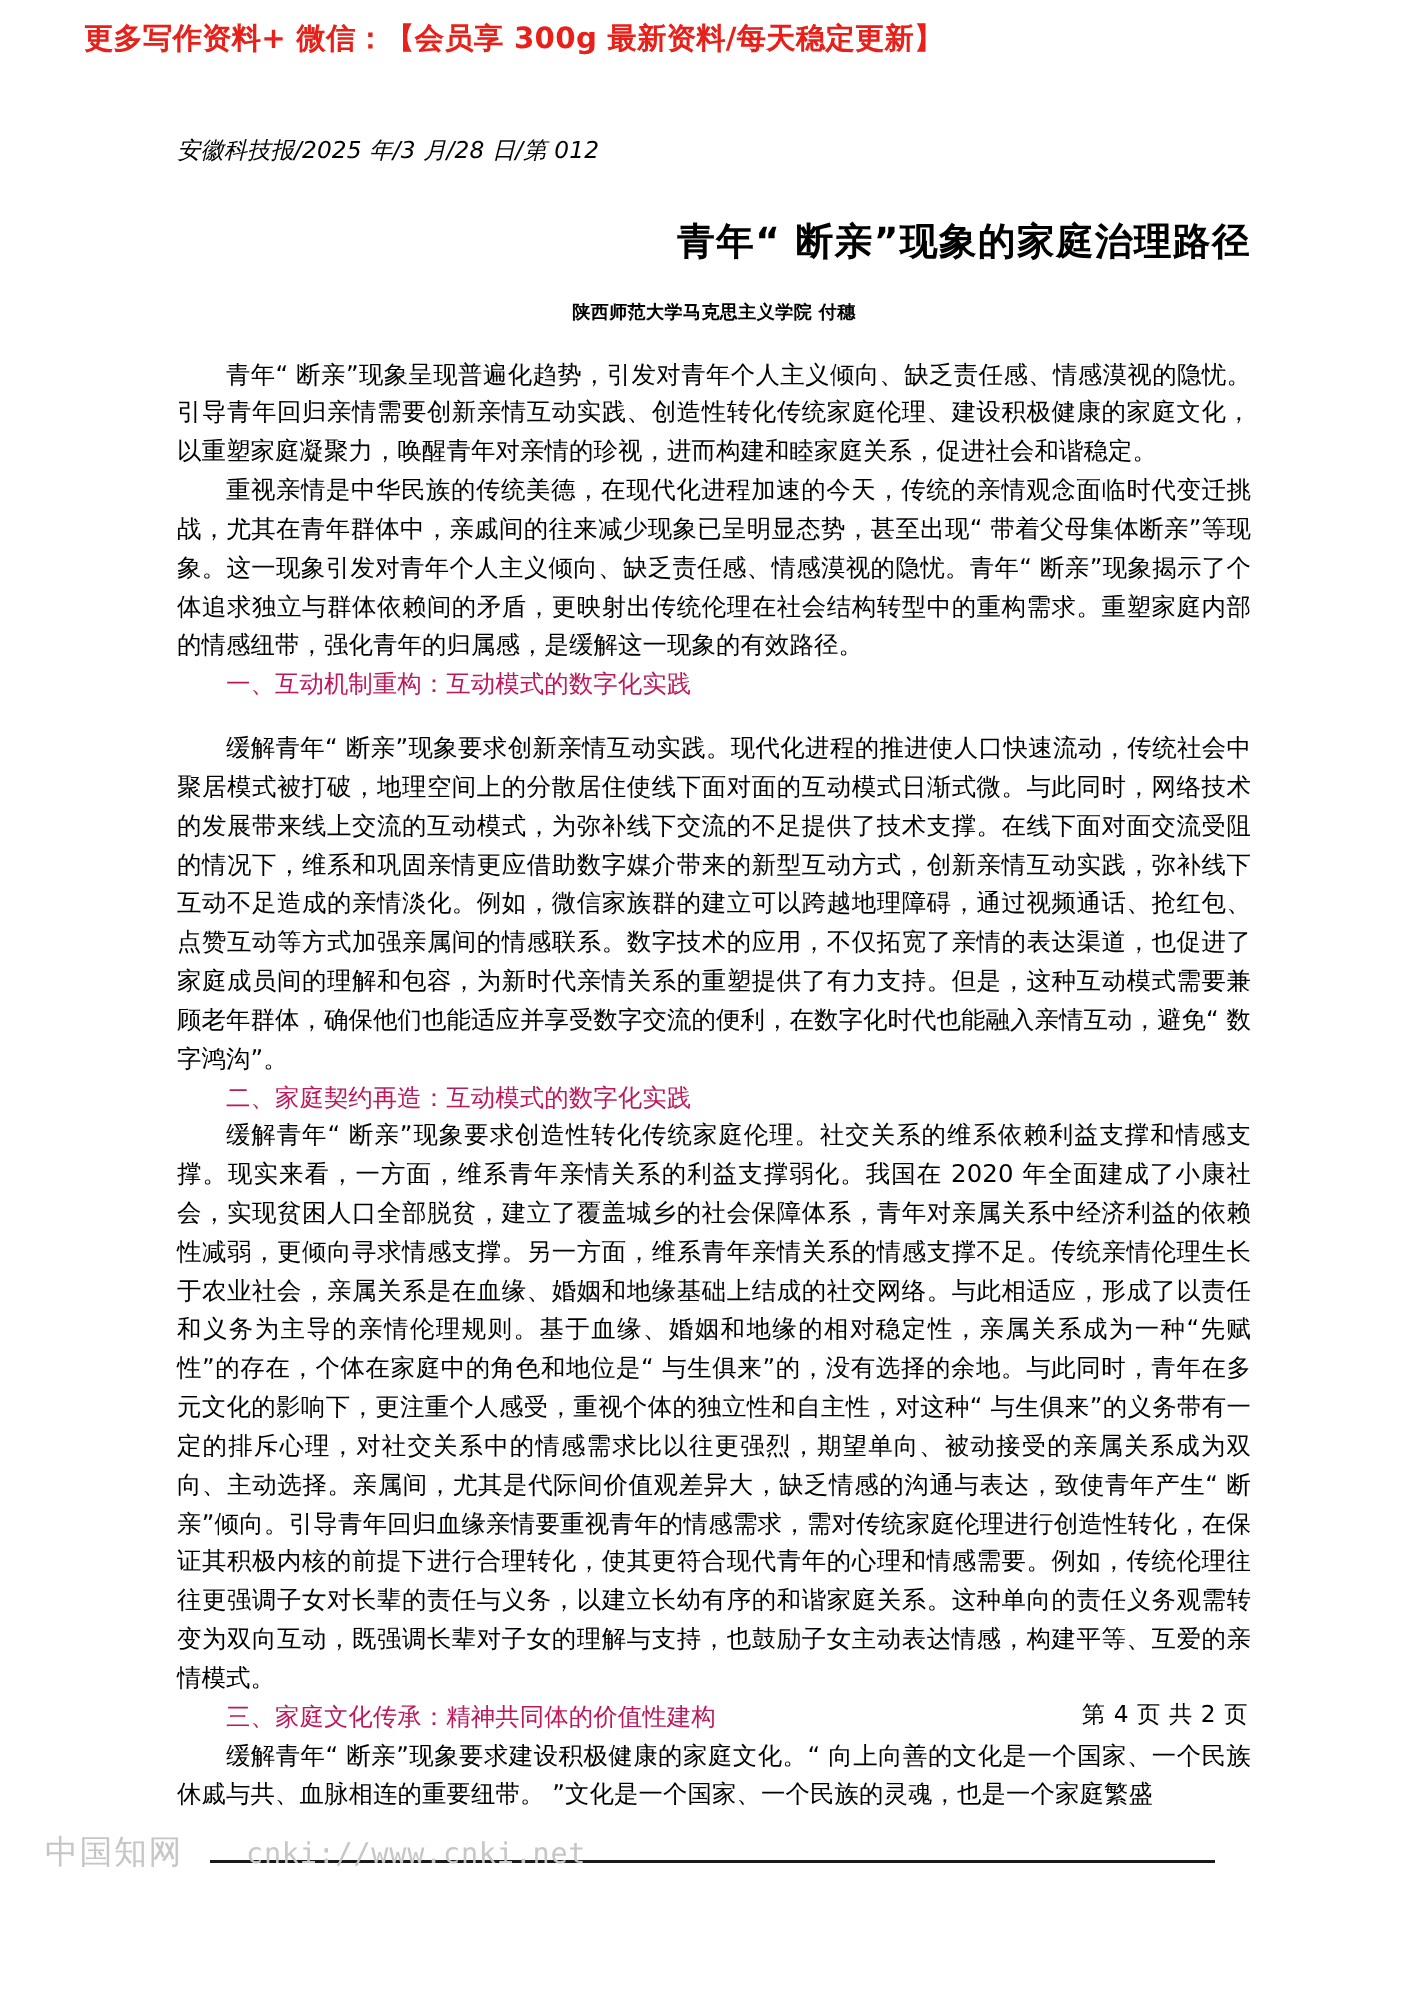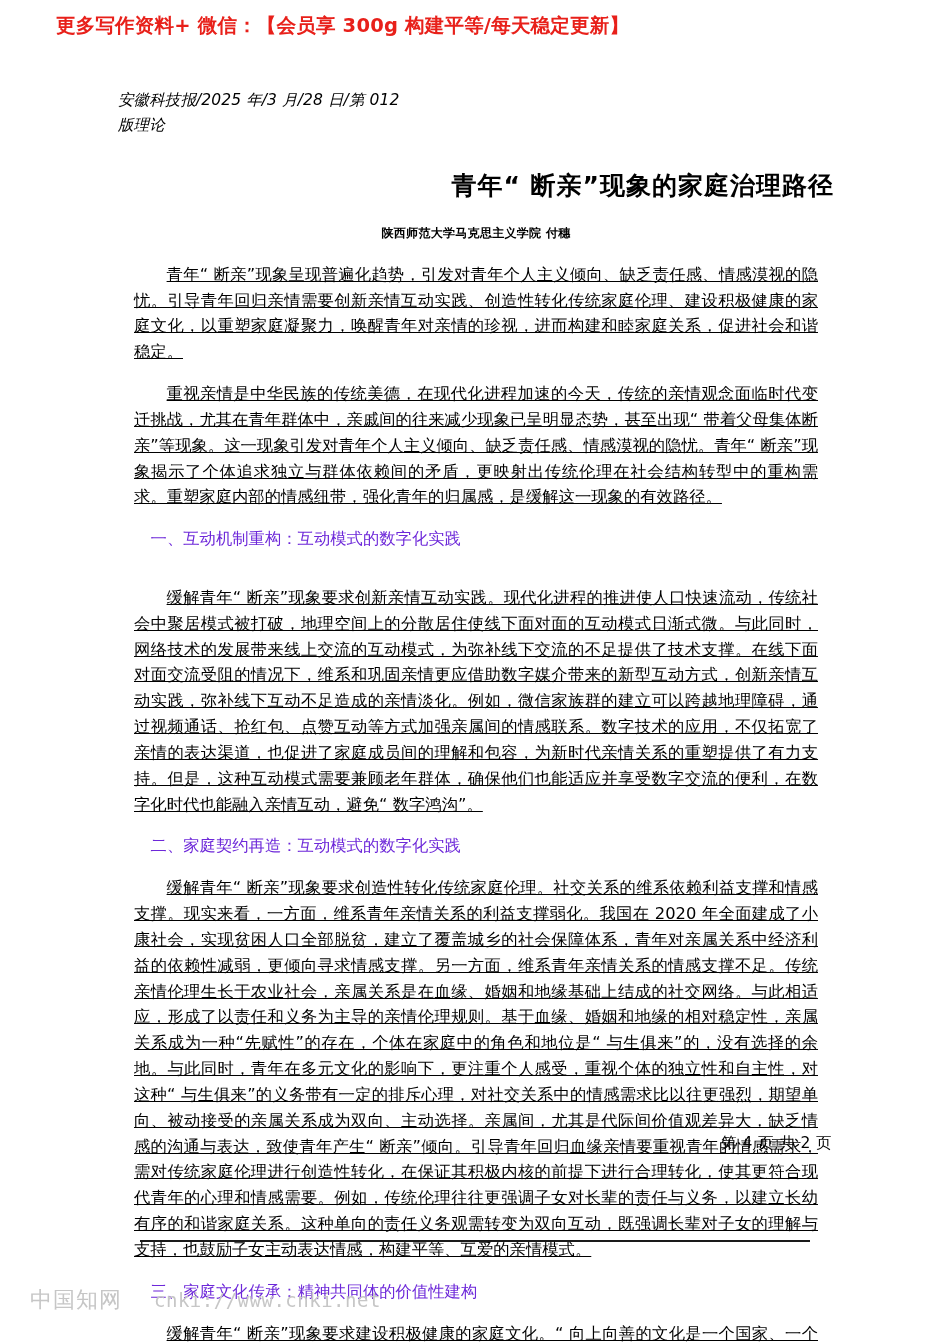--- a/index.html
+++ b/index.html
@@ -67,31 +67,30 @@
   }
 
   .body-block {
     margin-top: 20px;
   }
 
   p.para {
     font-size: 16.3px;
     color: #000;
     line-height: 1.585;
-    margin: 16px;
+    margin: 0;
     text-align: justify;
     text-justify: inter-ideograph;
     text-indent: 2em;
     letter-spacing: 0.05px;
-    text-decoration: underline;
   }
 
   p.heading {
     font-size: 16.3px;
-    color: #6d28d9;
+    color: #be185d;
     line-height: 1.585;
     margin: 0;
     text-indent: 2em;
     letter-spacing: 0.05px;
   }
 
   .gap-small { height: 17px; }
 
   
   .page-number {
@@ -111,50 +110,49 @@
     left: 140px;
     top: 1240px;
     width: 670px;
     height: 2px;
     background: #1a1a1a;
   }
 
   .watermark {
     position: absolute;
     left: 30px;
-    top: 1285px;
+    top: 1220px;
     display: flex;
     align-items: baseline;
-    gap: 32px;
+    gap: 42px;
     color: #c9c9c9;
   }
   .watermark-cn {
     font-family: "DejaVu Serif", serif;
     font-size: 22px;
     letter-spacing: 1px;
     color: #c6c6c6;
   }
   .watermark-url {
     font-family: "DejaVu Sans Mono", monospace;
     font-size: 19px;
     letter-spacing: 0.5px;
     color: #c6c6c6;
   }
 </style>
 </head>
 <body>
 
 <div class="page">
 
-  <div class="promo-banner">更多写作资料+ 微信：【会员享 300g 构建平等/每天稳定更新】</div>
+  <div class="promo-banner">更多写作资料+ 微信：【会员享 300g 最新资料/每天稳定更新】</div>
 
   <div class="doc">
 
     <div class="source-line">安徽科技报/2025 年/3 月/28 日/第 012</div>
-    <div class="source-line">版理论</div>
 
     <h1 class="doc-title">青年“ 断亲”现象的家庭治理路径</h1>
 
     <div class="doc-author">陕西师范大学马克思主义学院  付穗</div>
 
     <div class="body-block">
 
       <p class="para">青年“ 断亲”现象呈现普遍化趋势，引发对青年个人主义倾向、缺乏责任感、情感漠视的隐忧。引导青年回归亲情需要创新亲情互动实践、创造性转化传统家庭伦理、建设积极健康的家庭文化，以重塑家庭凝聚力，唤醒青年对亲情的珍视，进而构建和睦家庭关系，促进社会和谐稳定。</p>
 
       <p class="para">重视亲情是中华民族的传统美德，在现代化进程加速的今天，传统的亲情观念面临时代变迁挑战，尤其在青年群体中，亲戚间的往来减少现象已呈明显态势，甚至出现“ 带着父母集体断亲”等现象。这一现象引发对青年个人主义倾向、缺乏责任感、情感漠视的隐忧。青年“ 断亲”现象揭示了个体追求独立与群体依赖间的矛盾，更映射出传统伦理在社会结构转型中的重构需求。重塑家庭内部的情感纽带，强化青年的归属感，是缓解这一现象的有效路径。</p>

